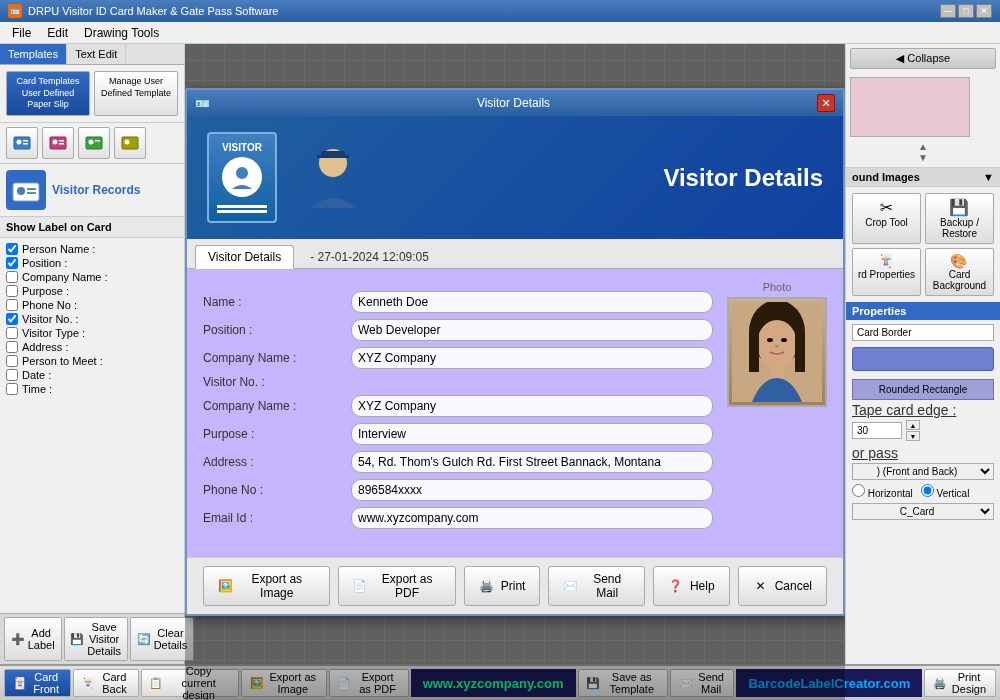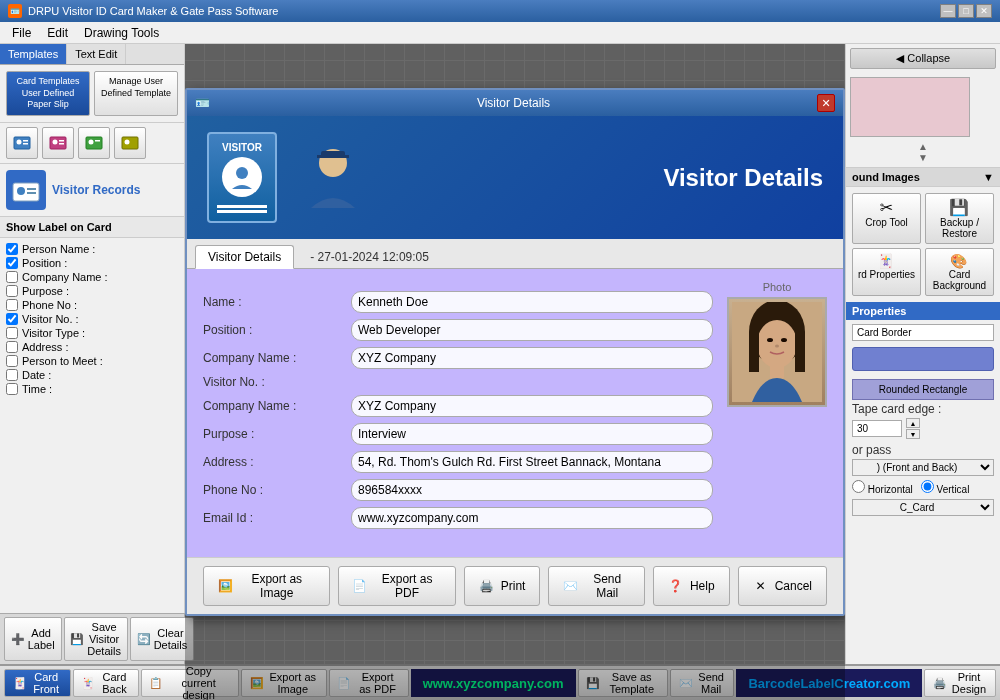--- a/index.html
+++ b/index.html
@@ -53,21 +53,21 @@
     .scroll-arrow { text-align: center; font-size: 10px; color: #666; cursor: pointer; }
 
     .bg-images-header { background: #d8d8d8; padding: 3px 6px; font-size: 11px; font-weight: bold; border-top: 1px solid #ccc; border-bottom: 1px solid #ccc; display: flex; justify-content: space-between; align-items: center; }
     .tool-buttons { display: flex; flex-direction: column; gap: 4px; padding: 6px; }
     .tool-row { display: flex; gap: 4px; }
     .tool-btn { flex: 1; background: linear-gradient(to bottom, #fff, #ddd); border: 1px solid #aaa; padding: 4px 2px; font-size: 10px; text-align: center; cursor: pointer; border-radius: 2px; }
 
     .properties-header { background: #316ac5; color: white; padding: 3px 6px; font-size: 11px; font-weight: bold; }
     .prop-content { padding: 4px 6px; font-size: 10px; flex: 1; overflow-y: auto; }
     .prop-item { margin-bottom: 4px; }
-    .prop-label { font-size: 12px; color: #333; margin-bottom: 2px; }
+    .prop-label { font-size: 14px; color: #333; margin-bottom: 2px; text-decoration: underline; }
     .prop-value { background: white; border: 1px solid #aaa; padding: 2px 4px; font-size: 10px; width: 100%; }
     .prop-select { width: 100%; font-size: 10px; border: 1px solid #aaa; padding: 1px; text-align: center; }
     .rounded-btn { background: #a0a0d8; border: 1px solid #7070b0; padding: 4px 8px; font-size: 10px; cursor: pointer; margin: 2px 0; width: 100%; }
     .prop-radio { display: flex; gap: 8px; align-items: center; font-size: 10px; }
 
     
     .center-area { flex: 1; background: #8a8a8a; position: relative; overflow: hidden; }
     .canvas-bg { position: absolute; top: 0; left: 0; right: 0; bottom: 0; background: repeating-linear-gradient(0deg, transparent, transparent 19px, #999 19px, #999 20px), repeating-linear-gradient(90deg, transparent, transparent 19px, #999 19px, #999 20px); }
 
     

